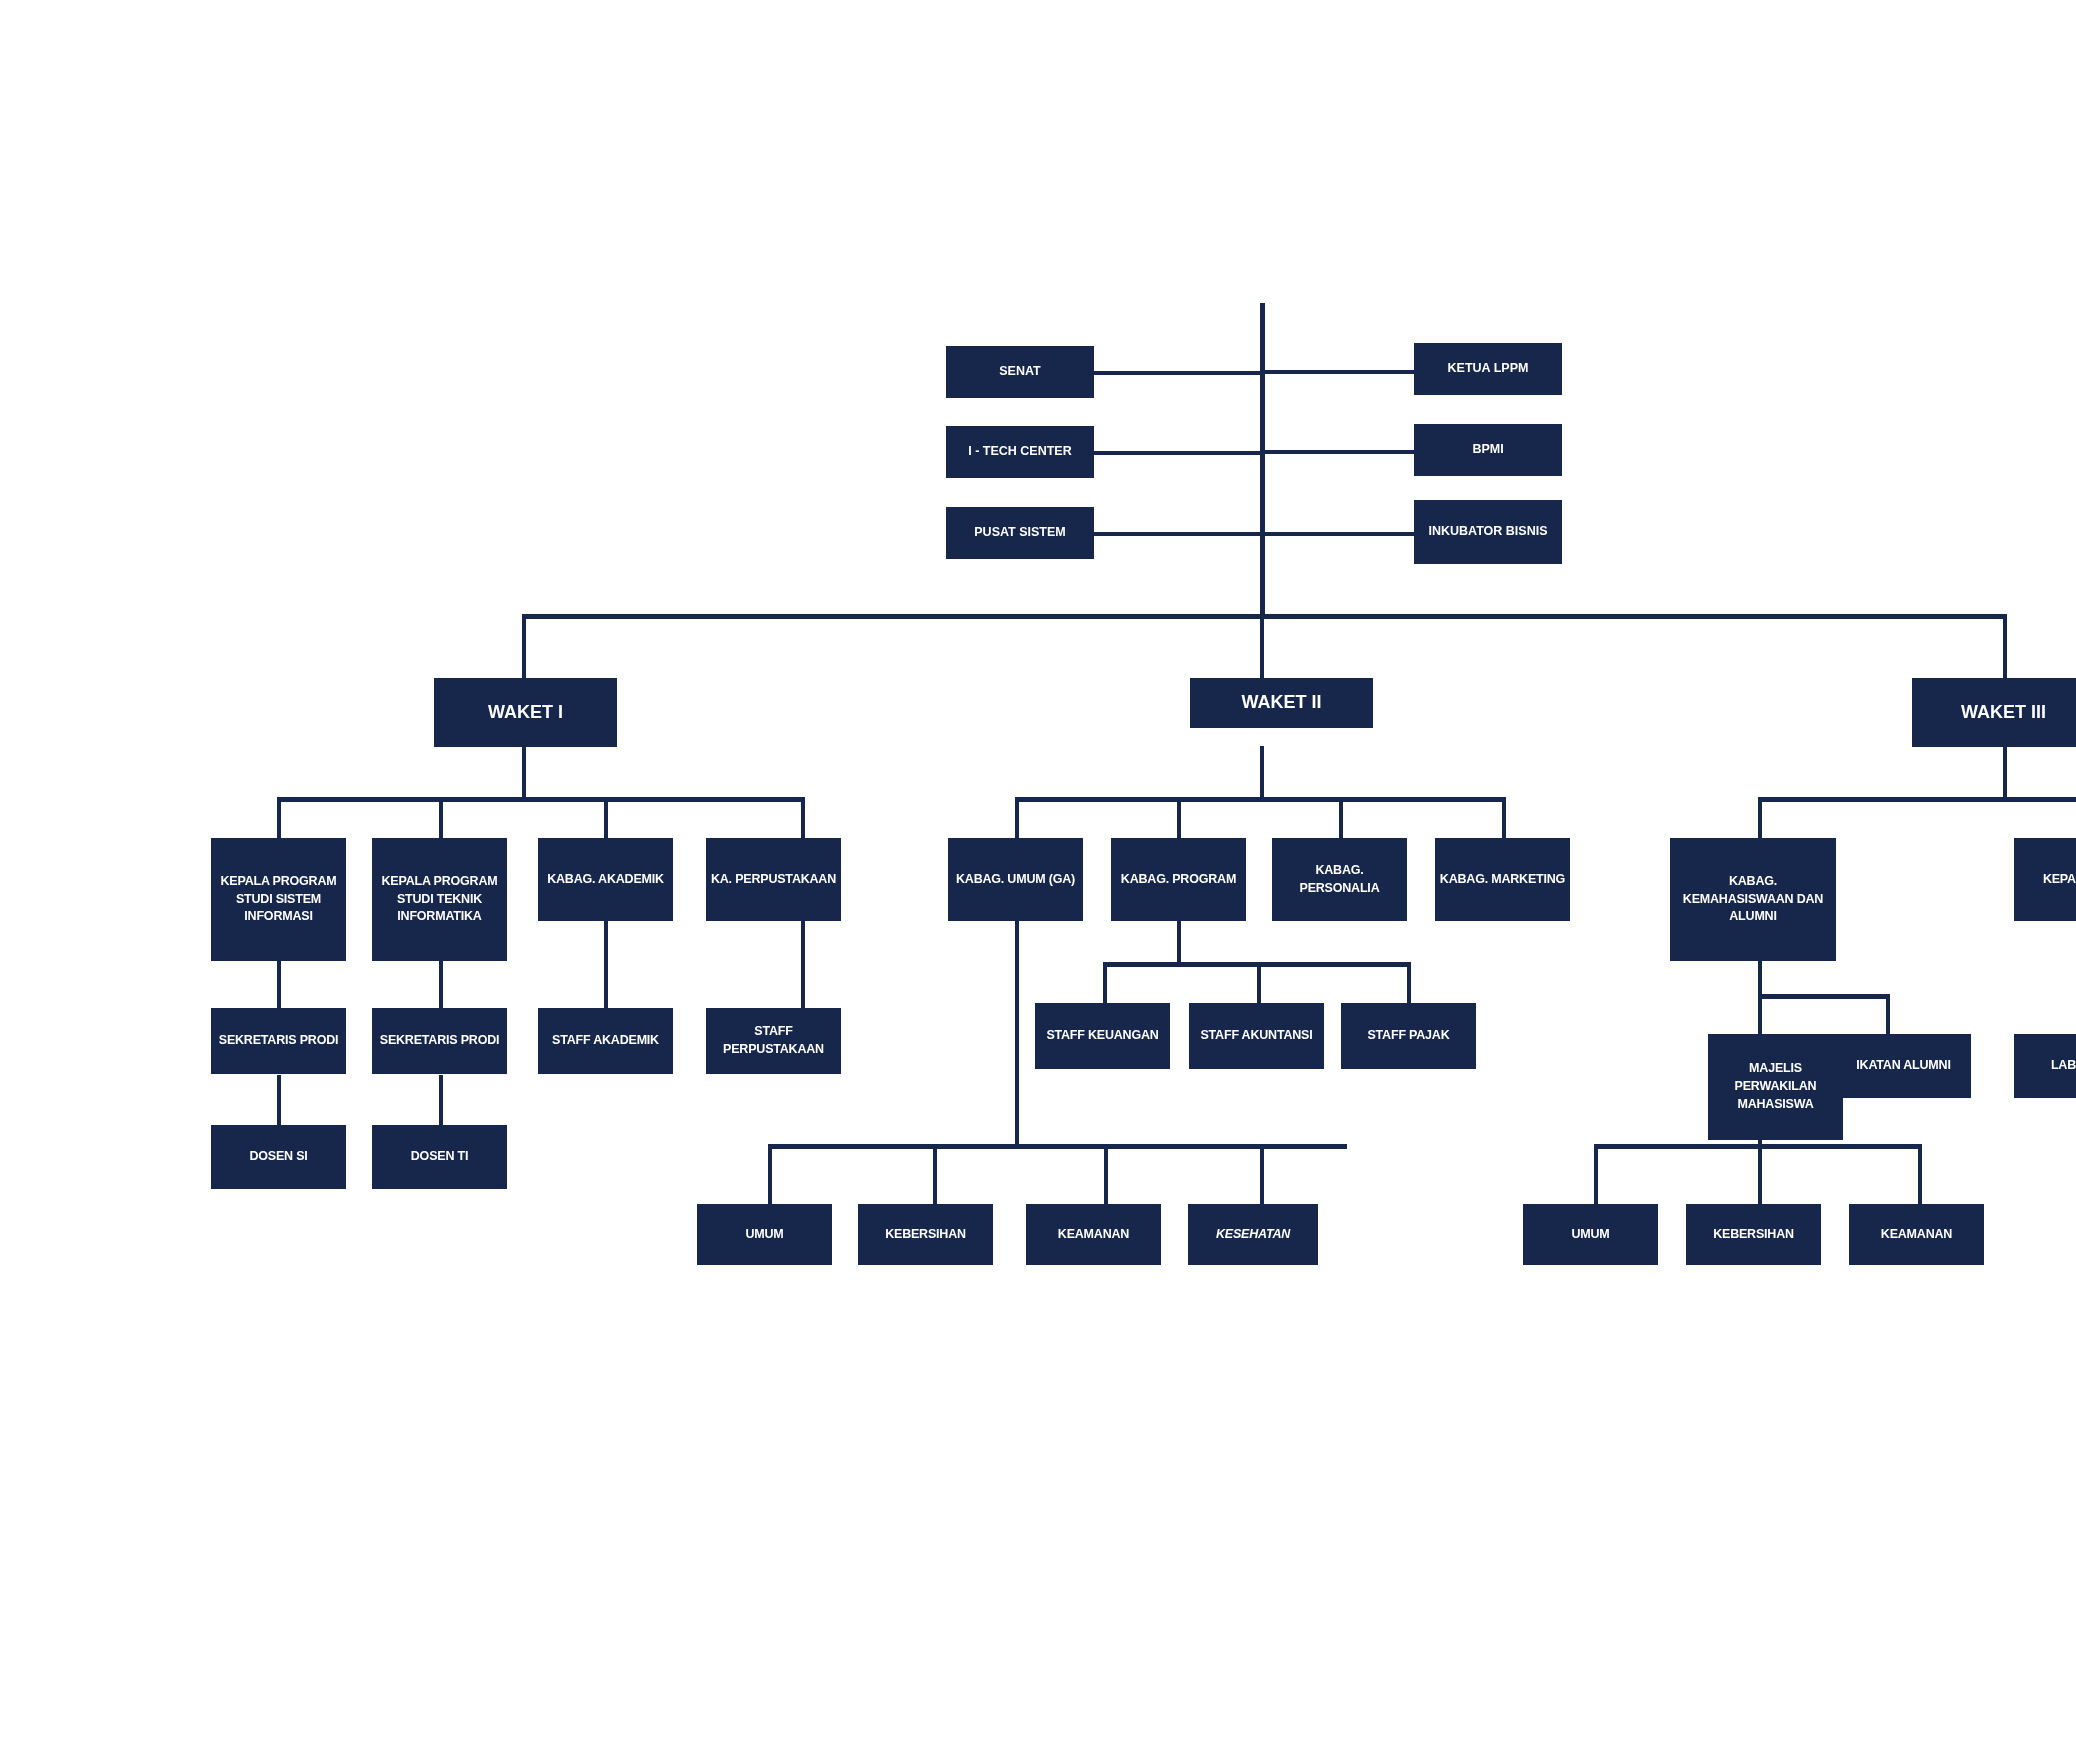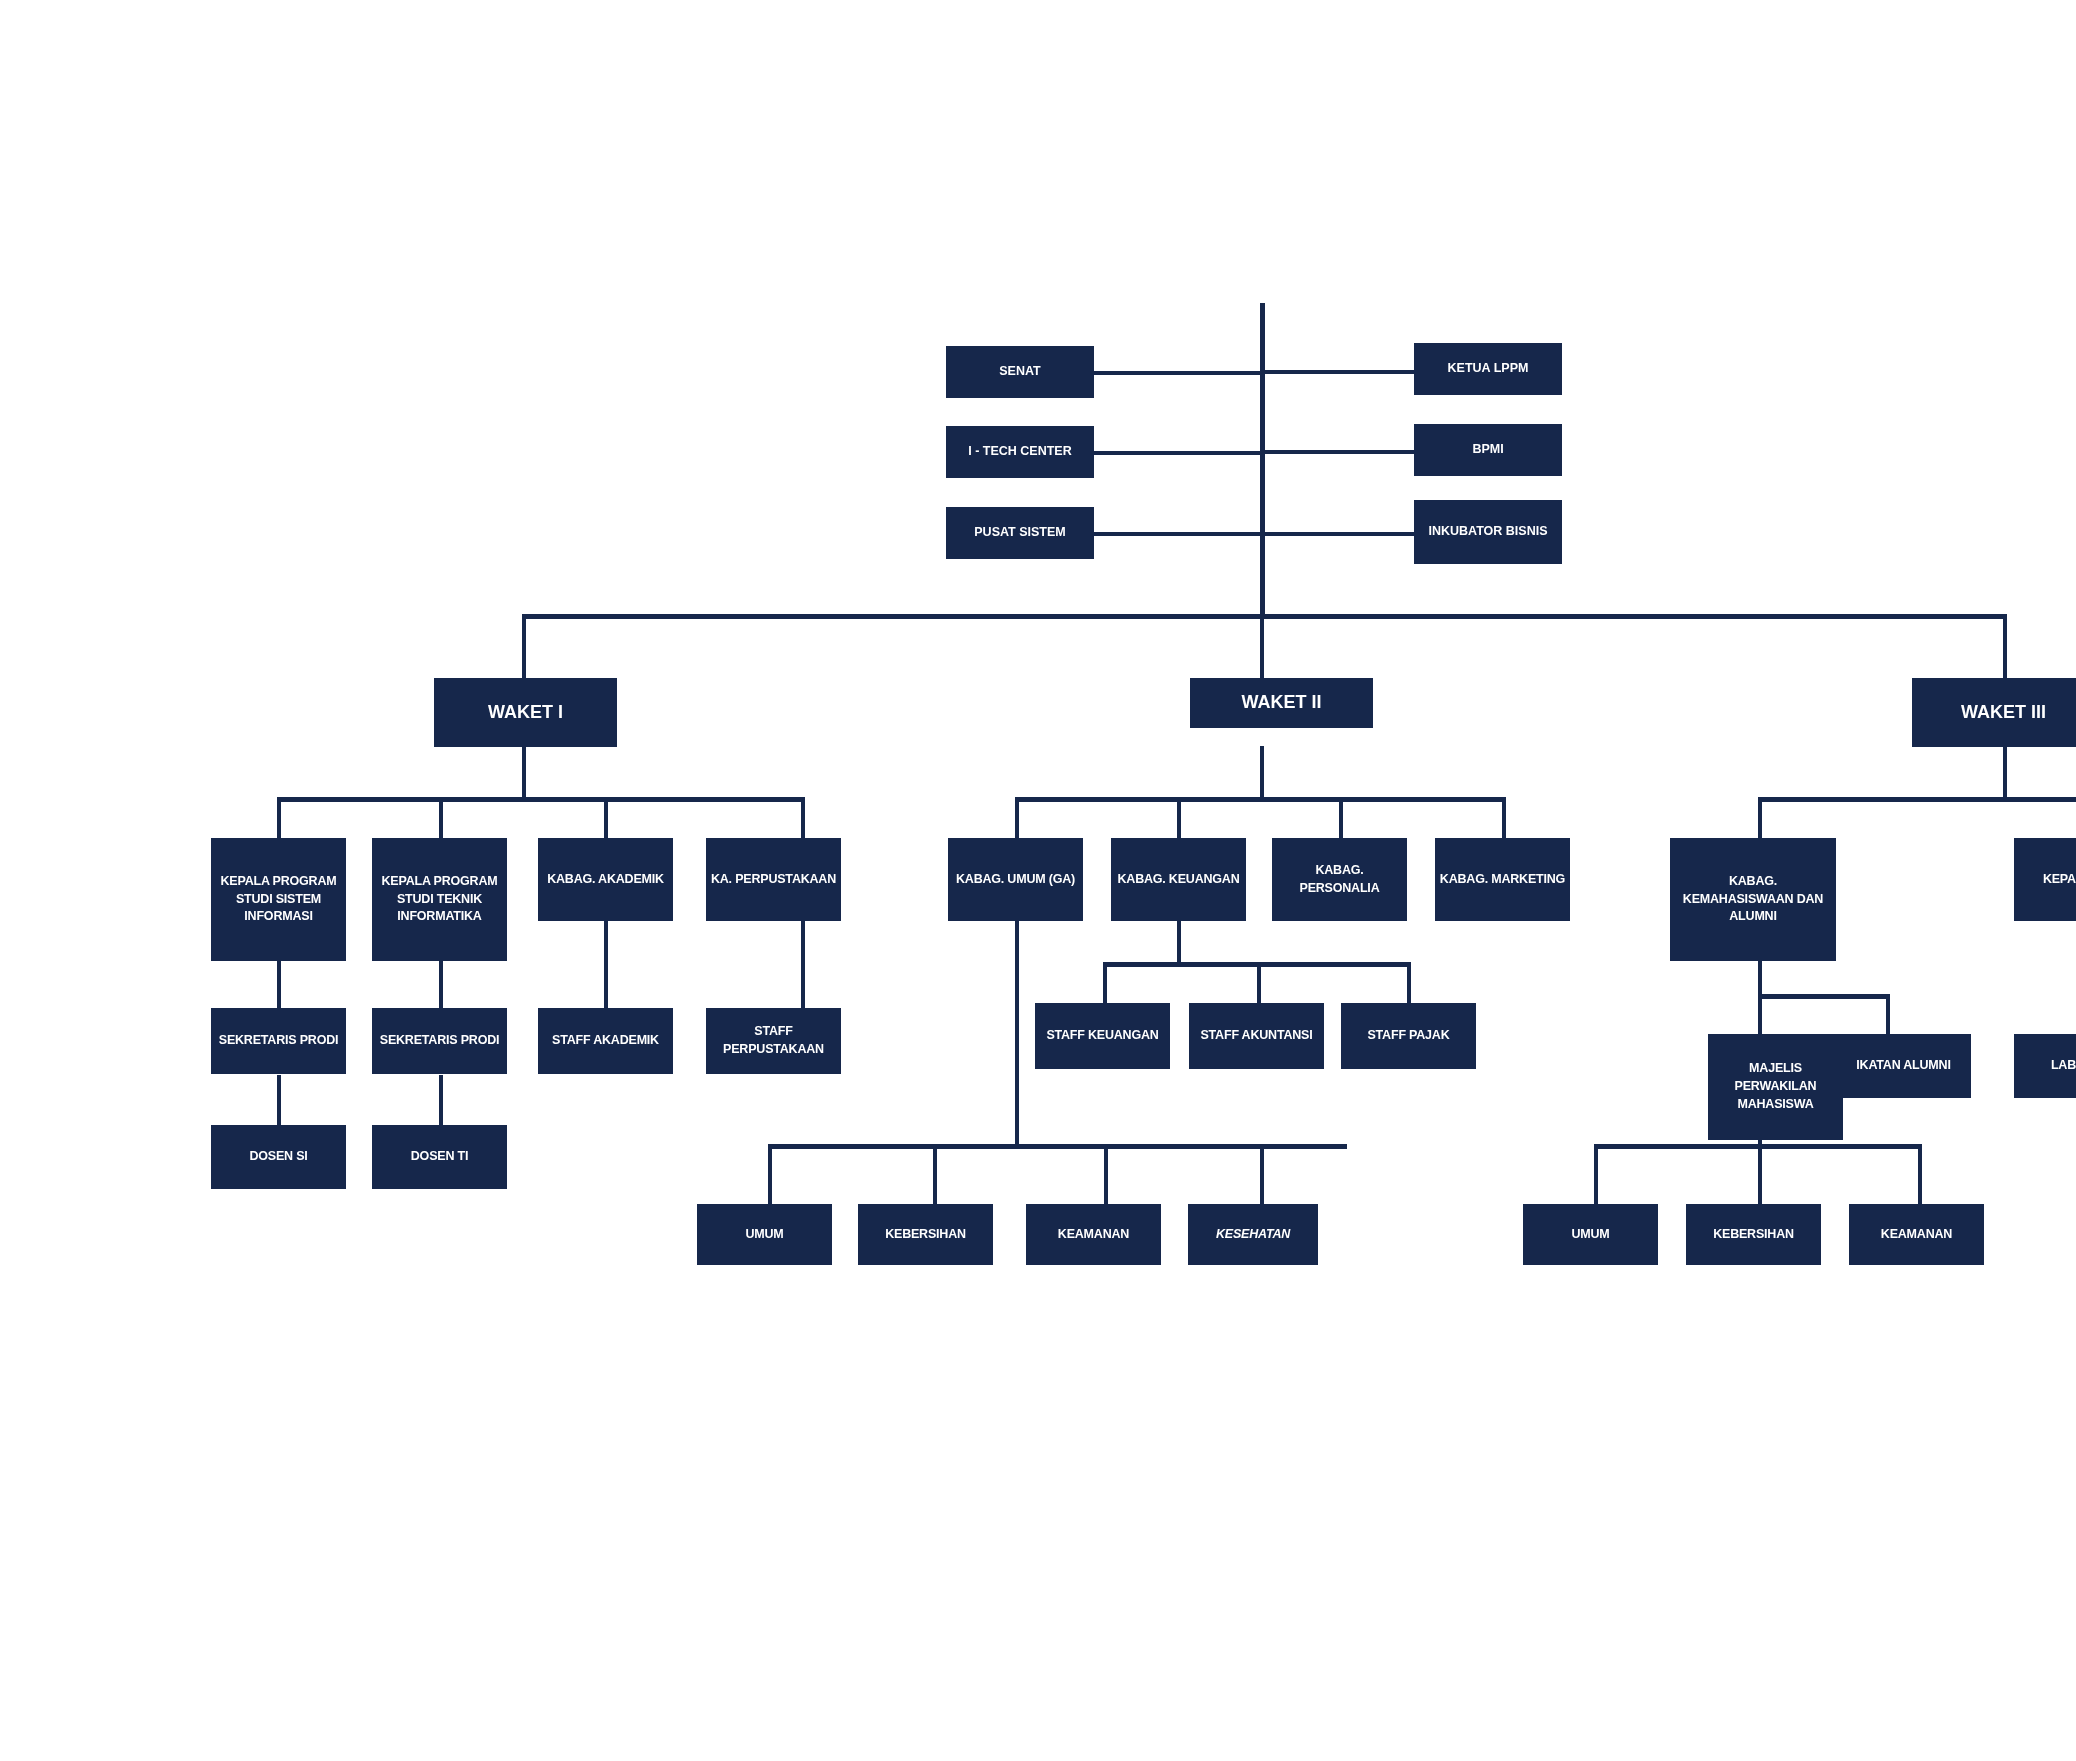--- a/index.html
+++ b/index.html
@@ -112,21 +112,21 @@
 
   <div class="vline" style="left:1260px; top:746px; height:54px;"></div>
   <div class="hline thick" style="left:1015px; top:797px; width:491px;"></div>
 
   <div class="vline" style="left:1015px; top:797px; height:42px;"></div>
   <div class="vline" style="left:1177px; top:797px; height:42px;"></div>
   <div class="vline" style="left:1339px; top:797px; height:42px;"></div>
   <div class="vline" style="left:1502px; top:797px; height:42px;"></div>
 
   <div class="node lvl3" style="left:948px; top:838px; width:135px; height:83px;">KABAG. UMUM (GA)</div>
-  <div class="node lvl3" style="left:1111px; top:838px; width:135px; height:83px;">KABAG. KEUANGAN</div>
+  <div class="node lvl3" style="left:1111px; top:838px; width:135px; height:83px;">KABAG. PROGRAM</div>
   <div class="node lvl3" style="left:1272px; top:838px; width:135px; height:83px;">KABAG. PERSONALIA</div>
   <div class="node lvl3" style="left:1435px; top:838px; width:135px; height:83px;">KABAG. MARKETING</div>
 
   <div class="vline" style="left:1177px; top:921px; height:44px;"></div>
   <div class="hline thick" style="left:1103px; top:962px; width:307px;"></div>
   <div class="vline" style="left:1103px; top:962px; height:42px;"></div>
   <div class="vline" style="left:1257px; top:962px; height:42px;"></div>
   <div class="vline" style="left:1407px; top:962px; height:42px;"></div>
 
   <div class="node leaf" style="left:1035px; top:1003px; width:135px; height:66px;">STAFF KEUANGAN</div>

